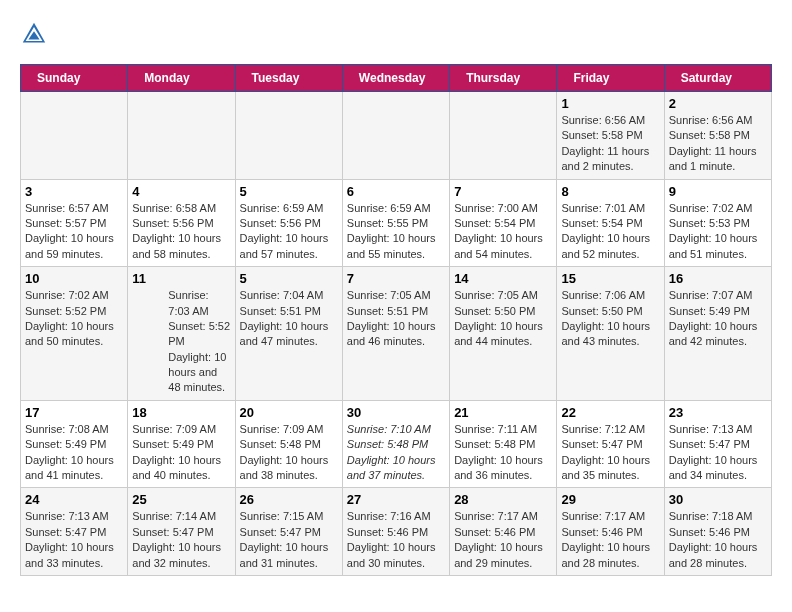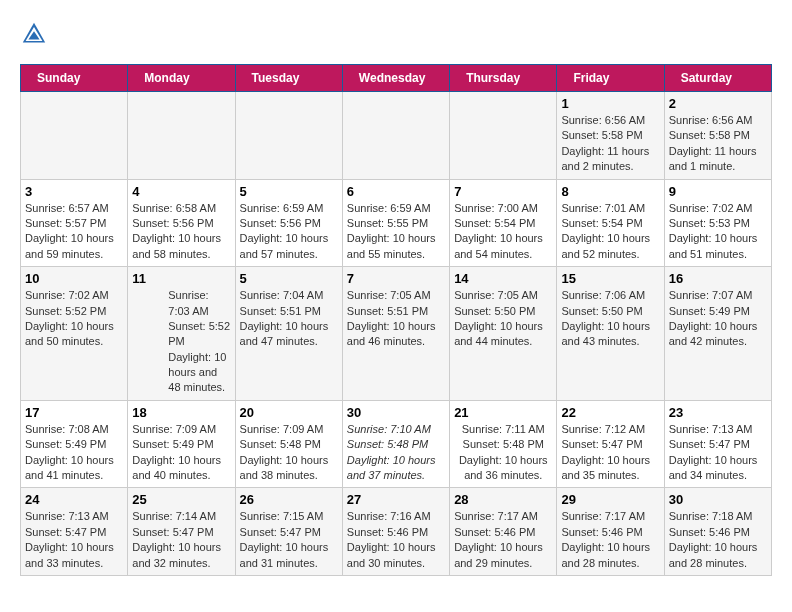--- a/index.html
+++ b/index.html
@@ -245,21 +245,21 @@
 Daylight: 10 hours and 38 minutes.</div>
         </td>
         <td>
           <span class="day-number">30</span>
           <div class="day-info" style="white-space: pre-line; font-style: italic;">Sunrise: 7:10 AM
 Sunset: 5:48 PM
 Daylight: 10 hours and 37 minutes.</div>
         </td>
         <td>
           <span class="day-number">21</span>
-          <div class="day-info" style="white-space: pre-line; text-align: center;">Sunrise: 7:11 AM
+          <div class="day-info" style="white-space: pre-line;">Sunrise: 7:11 AM
 Sunset: 5:48 PM
 Daylight: 10 hours and 36 minutes.</div>
         </td>
         <td>
           <span class="day-number">22</span>
           <div class="day-info" style="white-space: pre-line;">Sunrise: 7:12 AM
 Sunset: 5:47 PM
 Daylight: 10 hours and 35 minutes.</div>
         </td>
         <td>

